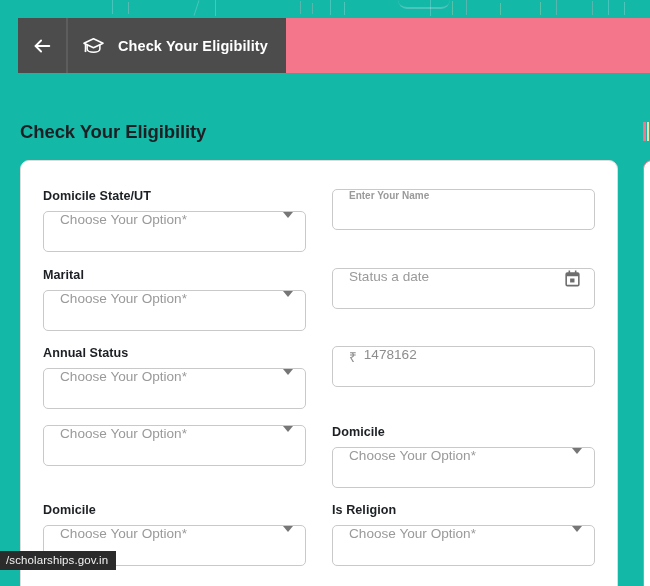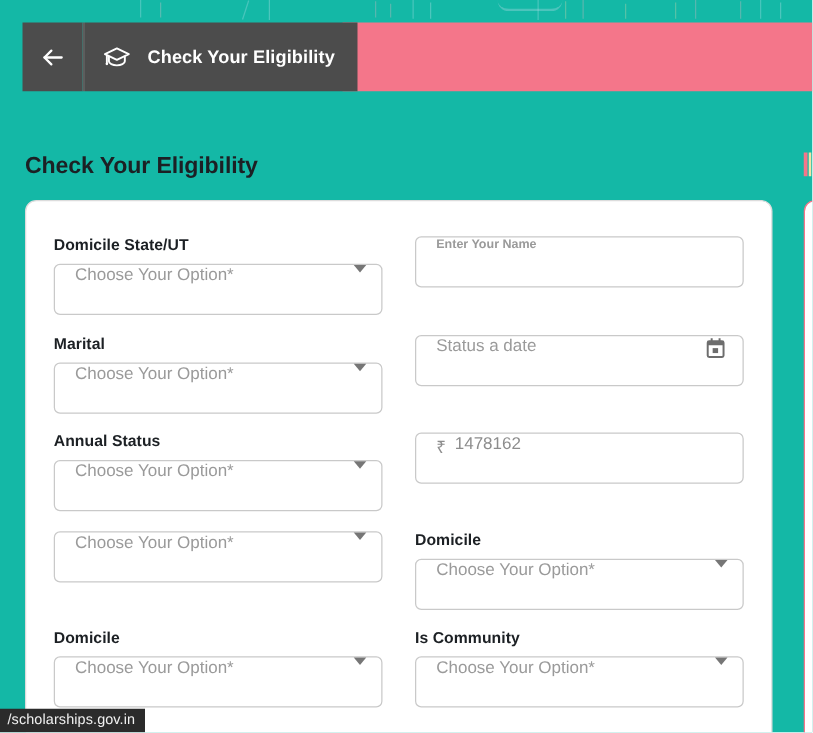--- a/index.html
+++ b/index.html
@@ -49,21 +49,21 @@
   .cal-icon { flex:0 0 auto; margin-left:8px; }
   .rupee { font-size:13.6px; color:#8d8d8d; margin-right:7px; }
 
   
   .pink-card { position:absolute; top:160px; left:643px; width:40px; height:470px;
                border:1px solid #f4768a; border-radius:9px; background:#fff; }
   .pink-chip { position:absolute; top:122px; left:643px; width:3px; height:19px; background:#f4768a; }
   .pink-chip2 { position:absolute; top:122px; left:647px; width:2px; height:19px; background:#f3e2a8; }
 
   
-  .status-url { position:absolute; left:0; bottom:0; background:#2b2b2b; color:#f1f1f1;
+  .status-url { position:absolute; left:0; bottom:16px; background:#2b2b2b; color:#f1f1f1;
                 font-size:11.5px; padding:3px 8px 4px 6px; white-space:nowrap; letter-spacing:.1px; }
 </style>
 </head>
 <body>
 
 <div id="page">
 
   <div class="deco-band">
     <div class="deco d-line" style="left:112px;  top:0;  height:14px; background:#bfe3ef;"></div>
     <div class="deco d-line" style="left:128px;  top:2px;height:12px; background:#f3c3cd;"></div>
@@ -189,21 +189,21 @@
 
       <div class="row">
         <div class="field">
           <div class="f-label">Domicile</div>
           <div class="f-ctrl">
             <span class="f-text">Choose Your Option*</span>
             <span class="caret"></span>
           </div>
         </div>
         <div class="field">
-          <div class="f-label">Is Community</div>
+          <div class="f-label">Is Religion</div>
           <div class="f-ctrl">
             <span class="f-text">Choose Your Option*</span>
             <span class="caret"></span>
           </div>
         </div>
       </div>
 
     </div>
   </div>
 

